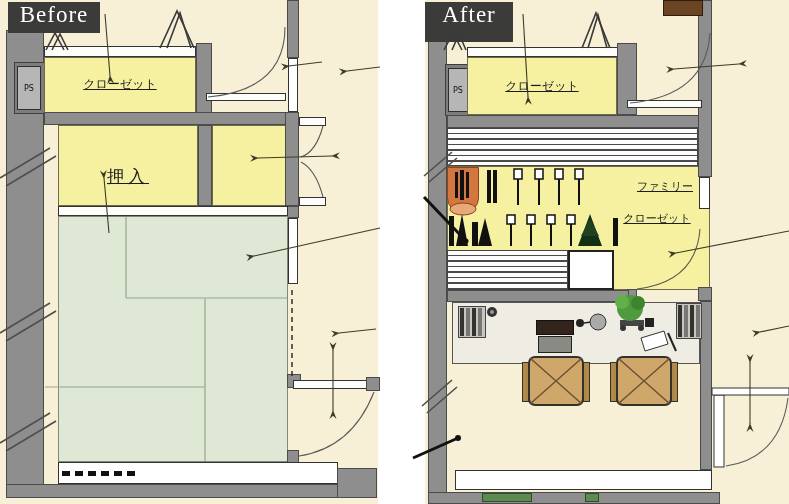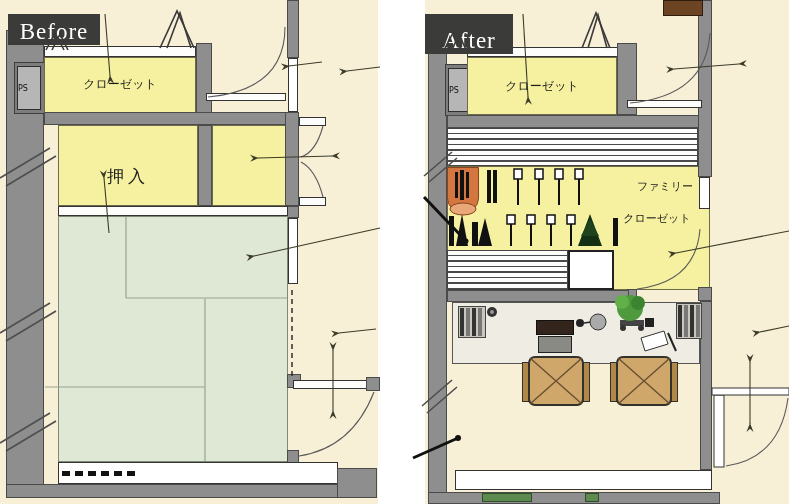--- a/index.html
+++ b/index.html
@@ -9,23 +9,23 @@
   .panel{position:absolute;left:0;top:0;width:789px;height:504px;}
   .bg{background:#f8efd7;}
   .wall{background:#8e8e8e;border:1px solid #4b4b4b;}
   .wall-dk{background:#7d7d7d;border:1px solid #3e3e3e;}
   .room-y{background:#f5f1a0;border:1px solid #6d6b4a;}
   .tatami{background:#dfe7d5;border:1px solid #7f8b76;}
   .strip{background:#fdfdfb;border:1px solid #333;}
   .win{background:#ffffff;border:1px solid #333;}
   .stripes{background:repeating-linear-gradient(to bottom,#fdfdfd 0 4px,#4a4a4a 4px 5.5px);border:1px solid #444;}
   .tag{background:#3b3b39;color:#fff;font-family:"Liberation Serif",serif;font-size:23px;
-       display:flex;align-items:flex-end;justify-content:center;letter-spacing:1px;margin-top:12px;}
-  .lbl{display:flex;align-items:center;justify-content:center;text-align:right;}
-  .ps{background:#b6b6b6;border:1px solid #2e2e2e;font-size:8px;display:flex;align-items:center;justify-content:flex-start;color:#111;}
+       display:flex;align-items:flex-start;justify-content:center;letter-spacing:1px;}
+  .lbl{display:flex;align-items:center;justify-content:center;text-align:right;text-decoration:underline;}
+  .ps{background:#b6b6b6;border:1px solid #2e2e2e;font-size:8px;display:flex;align-items:center;justify-content:center;color:#111;}
   .whitebox{background:#ffffff;border:2px solid #222;}
   .desk{background:#efece3;border:1.5px solid #555;}
   .stand{background:#c9c6bb;border:1px solid #444;}
   .chair{background:#cfa76b;border:2px solid #33312c;border-radius:7px;}
   .arm{background:#b08948;border:1px solid #33312c;}
   .orange{background:#d4763f;border:1.5px solid #8a4420;border-radius:0 0 15px 15px;}
   .brown{background:#6b4423;border:1px solid #2e1c0c;}
   .planter{background:#5c8a50;border:1px solid #2f4f28;}
   svg.lines{position:absolute;left:0;top:0;pointer-events:none;}
 </style>

